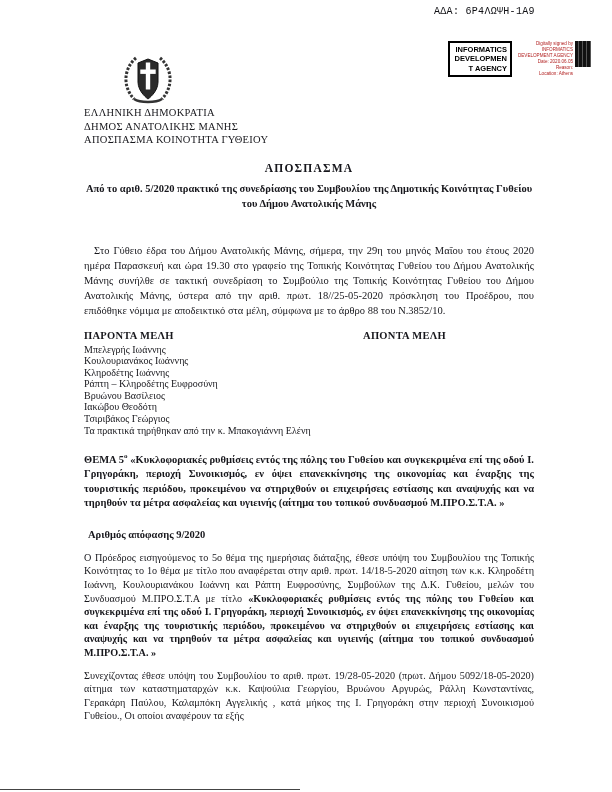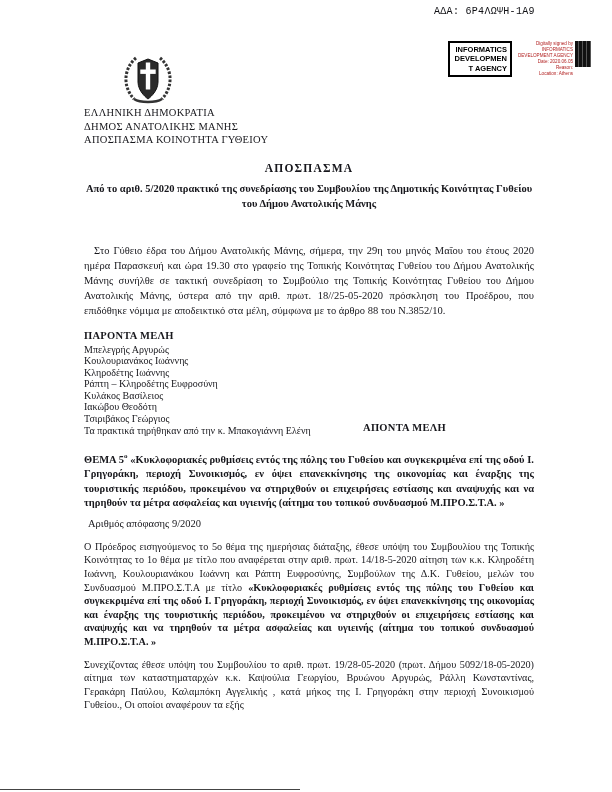--- a/index.html
+++ b/index.html
@@ -33,28 +33,28 @@
     margin-left: 2px; width: 16px; height: 26px;
     background: repeating-linear-gradient(90deg, #111 0 3px, #555 3px 4px);
   }
   .emblem { position: absolute; left: 120px; top: 52px; }
   .content { position: absolute; left: 84px; top: 106px; width: 450px; }
   .hline { font-size: 10.5px; line-height: 13.5px; letter-spacing: 0.3px; }
   .title { text-align: center; font-weight: bold; font-size: 11.5px; letter-spacing: 1.2px; margin-top: 15px; }
   .subtitle { text-align: center; font-weight: bold; font-size: 10.5px; line-height: 15px; margin-top: 7px; }
   .para { font-size: 10.5px; line-height: 15px; text-align: justify; margin-top: 11px; }
   .p1 { text-indent: 10px; margin-top: 32px; }
-  .members { margin-top: 12px; display: flex; align-items: flex-end; }
+  .members { margin-top: 12px; display: flex; }
   .col-present { width: 62%; }
   .col-absent  { width: 38%; }
   .mhead { font-weight: bold; font-size: 10.5px; margin-bottom: 3px; letter-spacing: 0.3px; }
   .mname { font-size: 10px; line-height: 11.6px; }
   .thema { margin-top: 13px; font-weight: bold; font-size: 10.5px; line-height: 14.5px; text-align: justify; }
   .thema sup { font-size: 7px; }
-  .decision { margin-top: 7px; margin-left: 4px; font-weight: normal; font-size: 10.5px; }
+  .decision { margin-top: 18px; margin-left: 4px; font-weight: bold; font-size: 10.5px; }
   .p3, .p4 { font-size: 10.2px; line-height: 13.6px; text-align: justify; }
   .p3 { margin-top: 11px; }
   .p4 { margin-top: 9px; }
   .bold-run { font-weight: bold; }
   .scan-line { position: absolute; left: 0; bottom: 2px; width: 300px; height: 1px; background: #444; }
 </style>
 </head>
 <body>
 
 <div class="page">
@@ -100,25 +100,25 @@
     <div class="title">ΑΠΟΣΠΑΣΜΑ</div>
 
     <div class="subtitle">Από το αριθ.  5/2020 πρακτικό της συνεδρίασης του Συμβουλίου της Δημοτικής Κοινότητας Γυθείου του Δήμου  Ανατολικής Μάνης</div>
 
     <div class="para p1">Στο Γύθειο έδρα του Δήμου Ανατολικής Μάνης, σήμερα, την 29η του μηνός Μαΐου του έτους 2020 ημέρα Παρασκευή και ώρα 19.30 στο γραφείο της Τοπικής Κοινότητας Γυθείου του Δήμου Ανατολικής Μάνης συνήλθε σε τακτική συνεδρίαση το Συμβούλιο της Τοπικής Κοινότητας Γυθείου του Δήμου Ανατολικής Μάνης, ύστερα από την αριθ. πρωτ. 18//25-05-2020 πρόσκληση του Προέδρου, που επιδόθηκε νόμιμα με αποδεικτικό στα μέλη, σύμφωνα με το άρθρο 88 του Ν.3852/10.</div>
 
 
     <div class="members">
       <div class="col-present">
         <div class="mhead">ΠΑΡΟΝΤΑ ΜΕΛΗ</div>
-        <div class="mname">Μπελεγρής Αργυρώς</div>
+        <div class="mname">Μπελεγρής Ιωάννης</div>
         <div class="mname">Κουλουριανάκος Ιωάννης</div>
         <div class="mname">Κληροδέτης Ιωάννης</div>
         <div class="mname">Ράπτη – Κληροδέτης Ευφροσύνη</div>
-        <div class="mname">Κυλάκος Βασίλειος</div>
+        <div class="mname">Βρυώνου Βασίλειος</div>
         <div class="mname">Ιακώβου Θεοδότη</div>
         <div class="mname">Τσιριβάκος Γεώργιος</div>
         <div class="mname">Τα πρακτικά τηρήθηκαν από την κ. Μπακογιάννη Ελένη</div>
       </div>
       <div class="col-absent">
         <div class="mhead">ΑΠΟΝΤΑ ΜΕΛΗ</div>
       </div>
     </div>
 
     <div class="thema">

